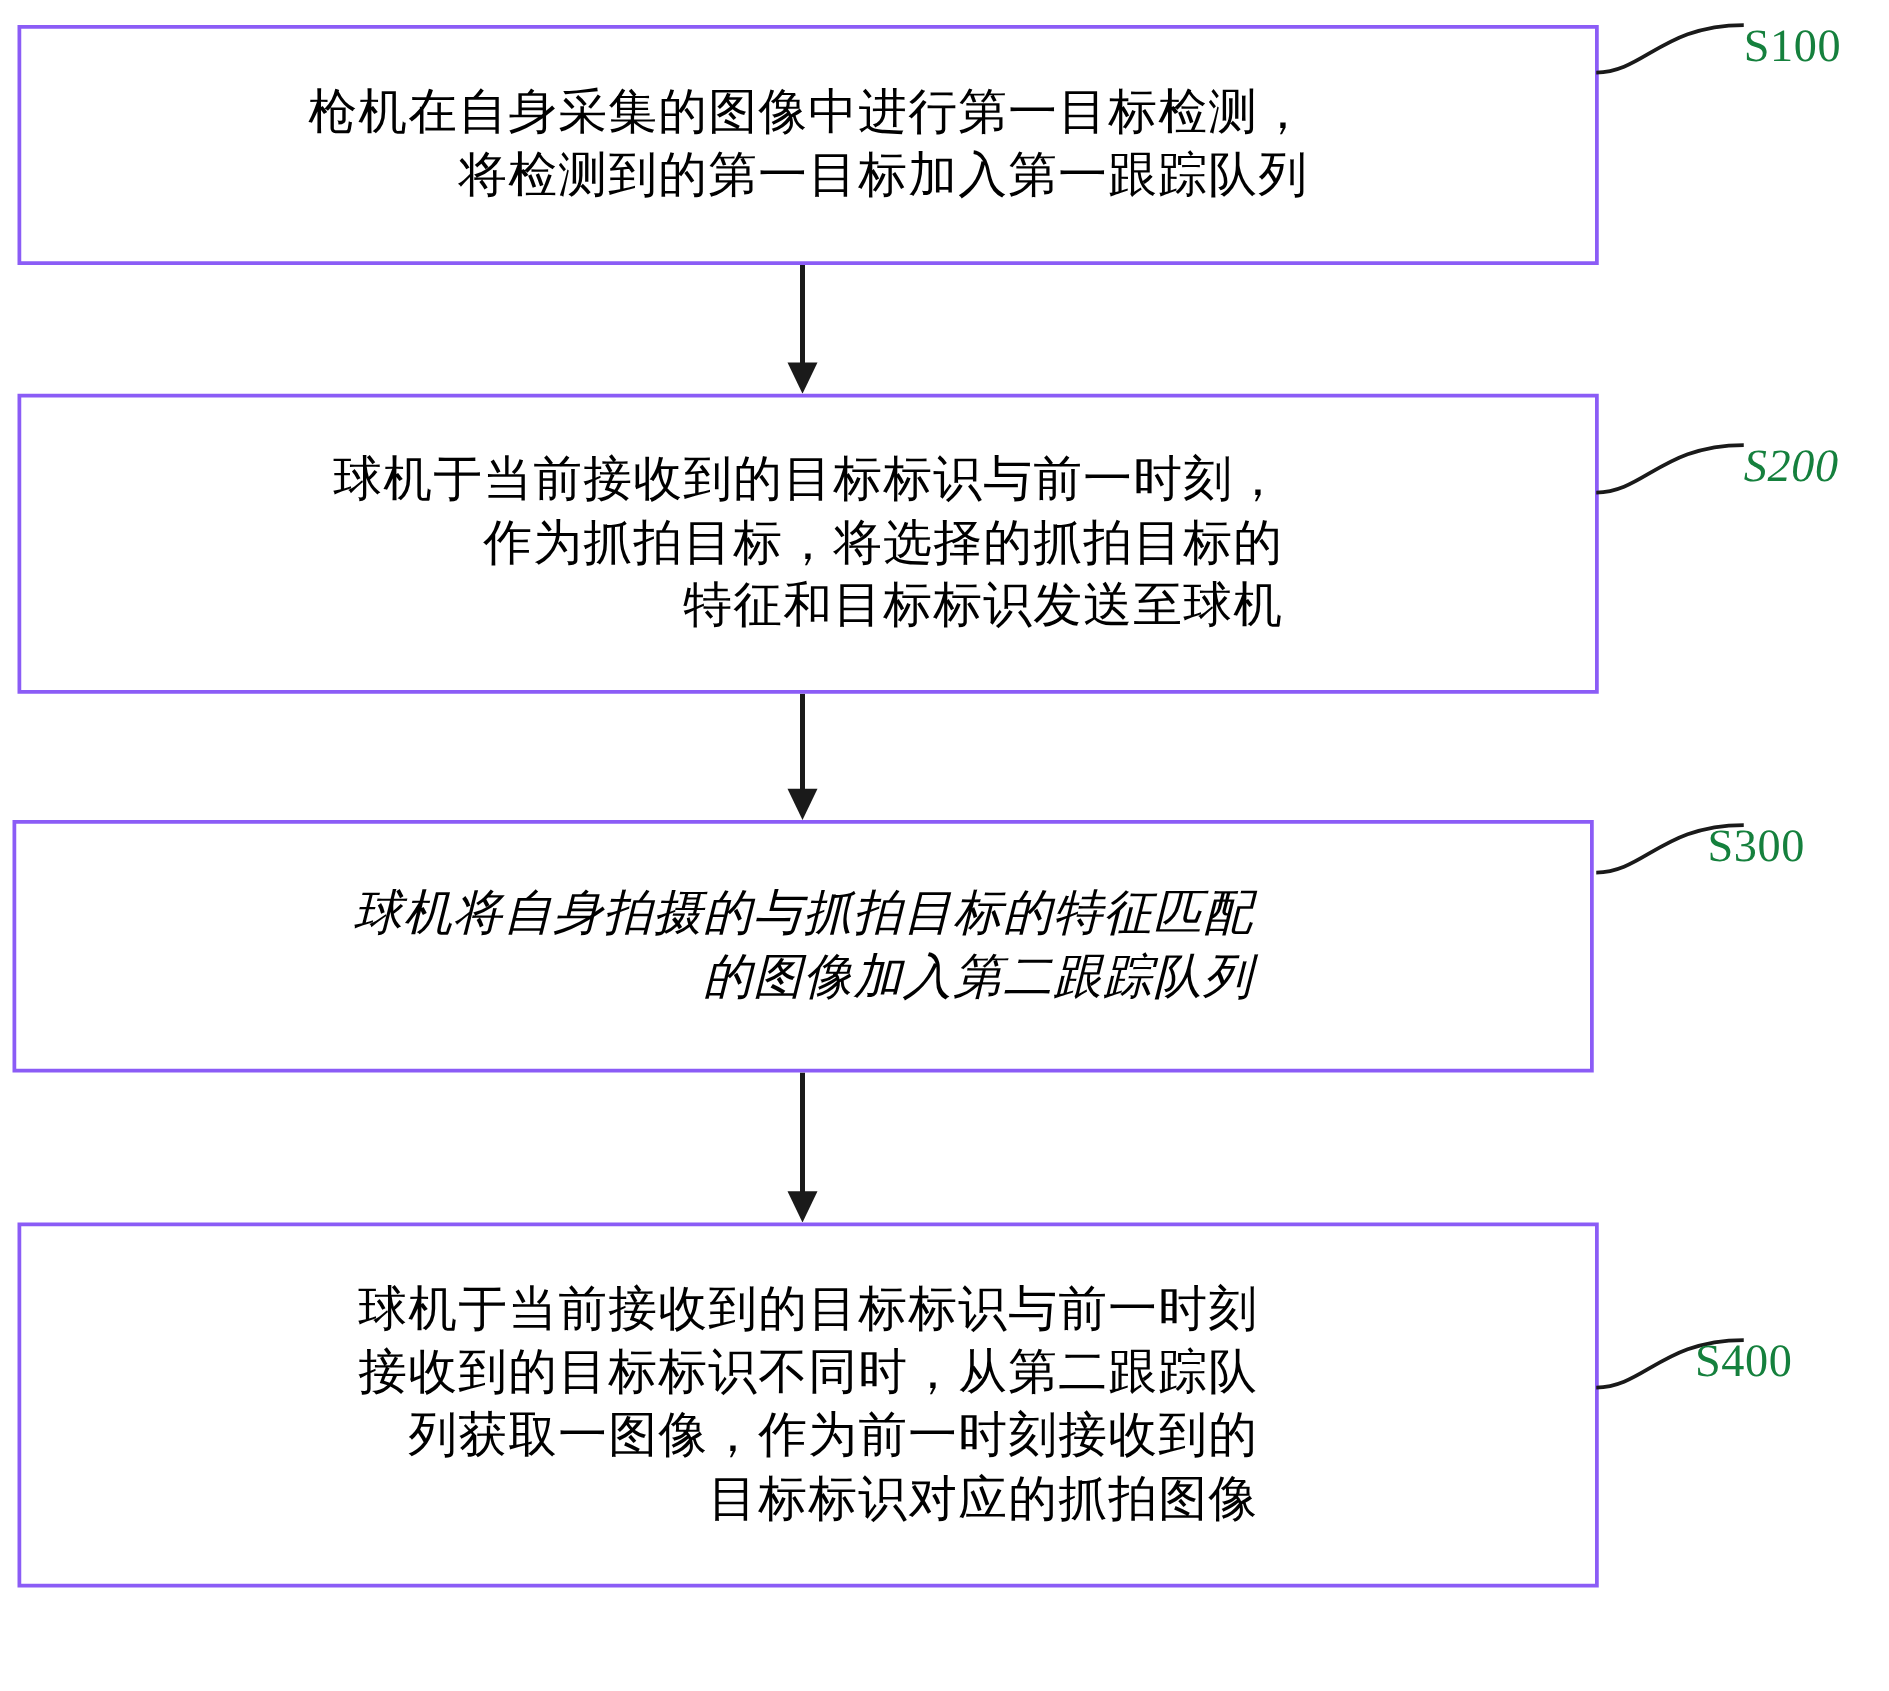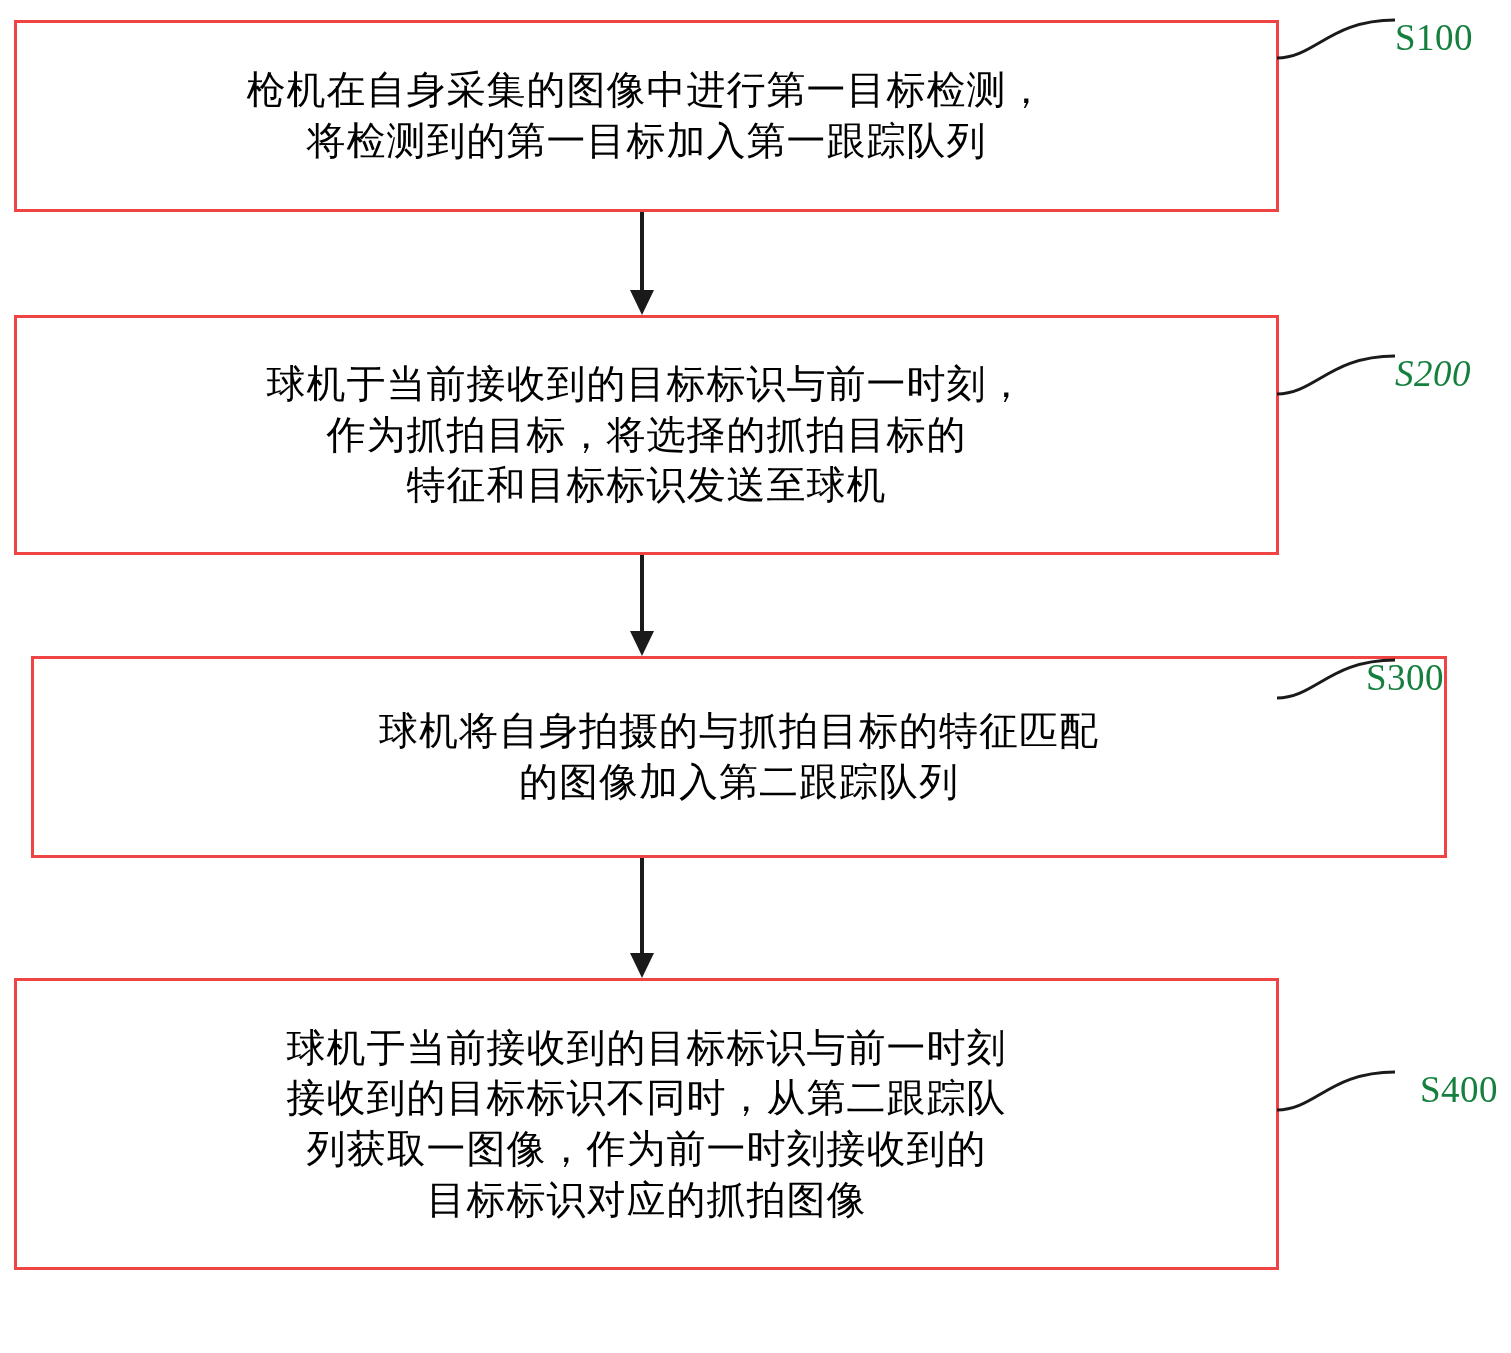--- a/index.html
+++ b/index.html
@@ -17,27 +17,27 @@
   }
   #flow {
     position: absolute;
     left: 0;
     top: 0;
     width: 1511px;
     height: 1353px;
   }
   .step-box {
     position: absolute;
-    border: 3px solid #ef4444;
+    border: 3px solid #8b5cf6;
     background: #ffffff;
     box-sizing: border-box;
     display: flex;
     align-items: center;
     justify-content: center;
-    text-align: center;
+    text-align: right;
   }
   .step-text {
     font-size: 39px;
     line-height: 1.30;
     letter-spacing: 1px;
     white-space: pre-line;
     padding: 0 12px;
   }
   .step-label {
     position: absolute;
@@ -51,28 +51,28 @@
     pointer-events: none;
   }
   .arrow-svg {
     position: absolute;
     pointer-events: none;
   }
 
   
   #box-s100 { left: 14px;  top: 20px;   width: 1265px; height: 192px; }
   #box-s200 { left: 14px;  top: 315px;  width: 1265px; height: 240px; }
-  #box-s300 { left: 31px;  top: 656px;  width: 1416px; height: 202px; }
+  #box-s300 { left: 10px;  top: 656px;  width: 1265px; height: 202px; font-style: italic; }
   #box-s400 { left: 14px;  top: 978px;  width: 1265px; height: 292px; }
 
   
   #label-s100 { left: 1395px; top: 16px; }
   #label-s200 { left: 1395px; top: 352px; font-style: italic; }
   #label-s300 { left: 1366px; top: 656px; }
-  #label-s400 { left: 1420px; top: 1068px; }
+  #label-s400 { left: 1356px; top: 1068px; }
 
   
   #leader-s100 { left: 1275px; top: 8px;   width: 130px; height: 60px; }
   #leader-s200 { left: 1275px; top: 344px; width: 130px; height: 60px; }
   #leader-s300 { left: 1275px; top: 648px; width: 130px; height: 60px; }
   #leader-s400 { left: 1275px; top: 1060px; width: 130px; height: 60px; }
 
   
   #arrow-1 { left: 612px; top: 212px; width: 60px; height: 103px; }
   #arrow-2 { left: 612px; top: 555px; width: 60px; height: 101px; }

